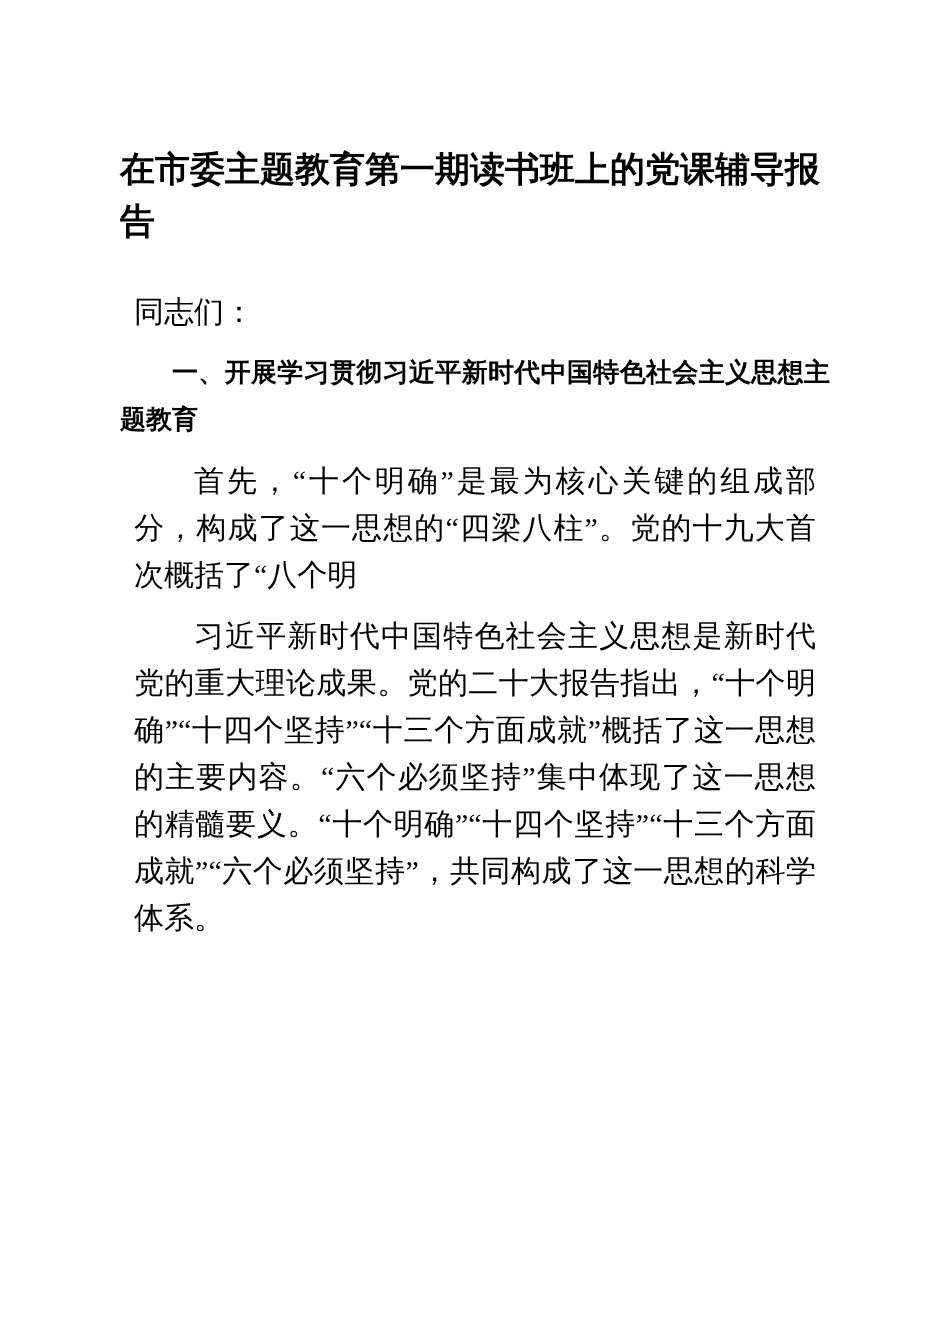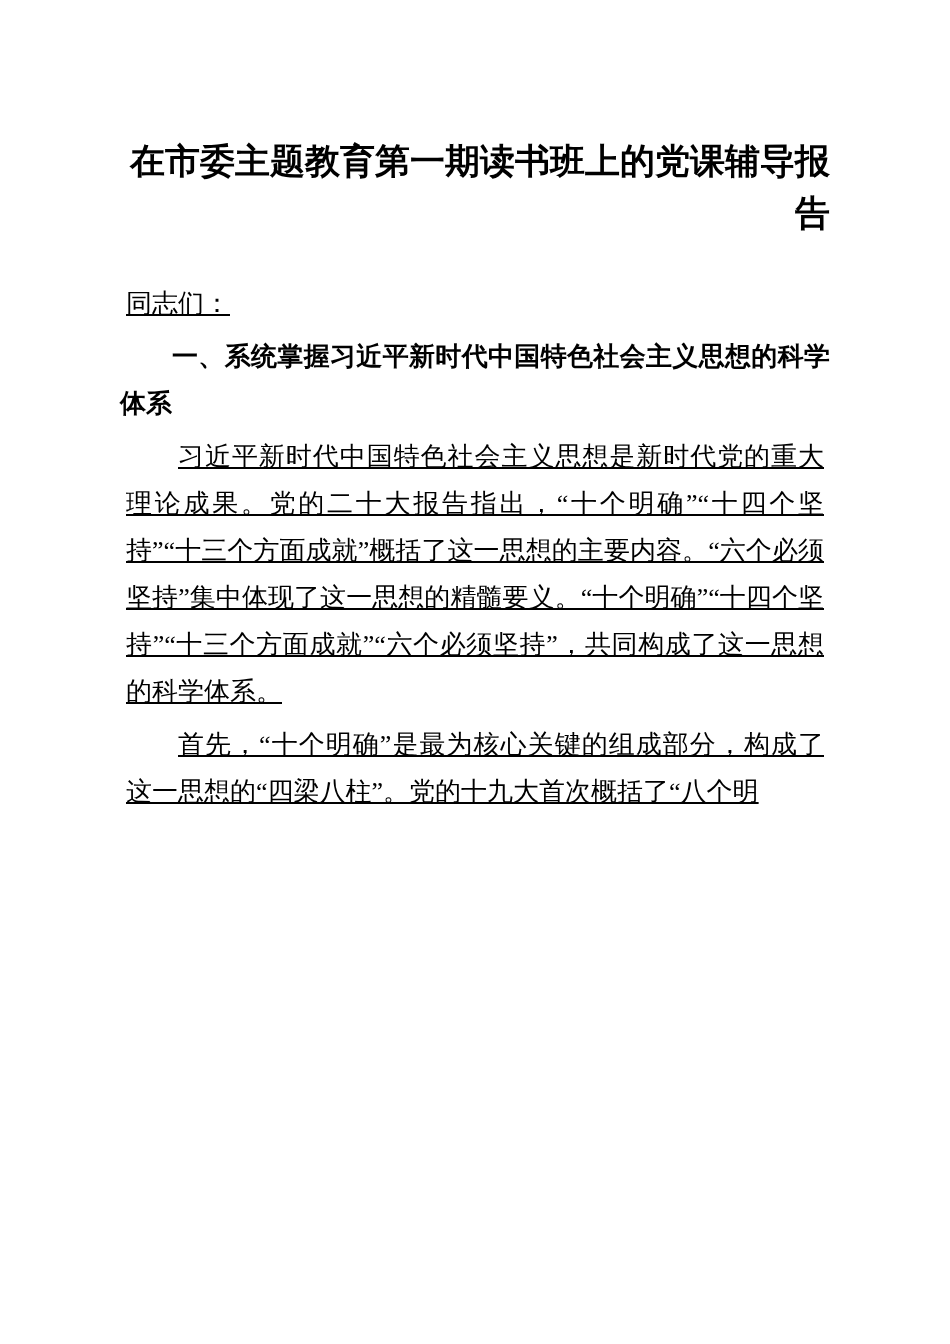--- a/index.html
+++ b/index.html
@@ -12,35 +12,34 @@
     width: 950px;
     height: 1344px;
     background: #ffffff;
     box-sizing: border-box;
     padding: 128px 120px 0 120px;
     overflow: hidden;
     color: #000000;
     font-family: "Liberation Serif", "DejaVu Serif", serif;
   }
   .doc-title {
-    margin: 8px 0 40px 0;
+    margin: 16px 0 40px 0;
     font-family: "Liberation Serif", "DejaVu Serif", serif;
     font-size: 35px;
     font-weight: bold;
     line-height: 52px;
-    text-align: right;
+    text-align: left;
   }
   .para {
-    margin: 6px;
-    font-size: 26px;
+    margin: 14px;
+    font-size: 30px;
     line-height: 47px;
     text-align: justify;
     text-indent: 2em;
     word-break: break-all;
-    text-decoration: underline;
   }
   .salutation {
     text-indent: 0;
   }
   .section-heading {
     margin: 0;
     font-family: "Liberation Sans", "DejaVu Sans", sans-serif;
     font-weight: bold;
     font-size: 26px;
     line-height: 47px;
@@ -51,18 +50,18 @@
 </style>
 </head>
 <body>
 
 <div class="page">
   <h1 class="doc-title">在市委主题教育第一期读书班上的党课辅导报告</h1>
 
   <p class="para salutation">同志们：</p>
 
 
-  <h2 class="section-heading">一、系统掌握习近平新时代中国特色社会主义思想的科学体系</h2>
+  <h2 class="section-heading">一、开展学习贯彻习近平新时代中国特色社会主义思想主题教育</h2>
+
+  <p class="para">首先，“十个明确”是最为核心关键的组成部分，构成了这一思想的“四梁八柱”。党的十九大首次概括了“八个明</p>
 
   <p class="para">习近平新时代中国特色社会主义思想是新时代党的重大理论成果。党的二十大报告指出，“十个明确”“十四个坚持”“十三个方面成就”概括了这一思想的主要内容。“六个必须坚持”集中体现了这一思想的精髓要义。“十个明确”“十四个坚持”“十三个方面成就”“六个必须坚持”，共同构成了这一思想的科学体系。</p>
-
-  <p class="para">首先，“十个明确”是最为核心关键的组成部分，构成了这一思想的“四梁八柱”。党的十九大首次概括了“八个明</p>
 </div>
 
 </body></html>

